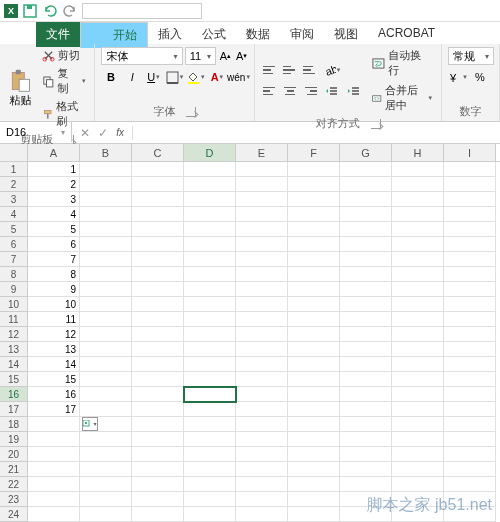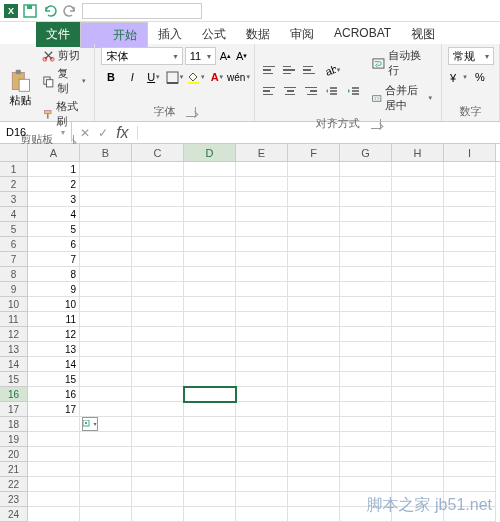--- a/index.html
+++ b/index.html
@@ -4,21 +4,21 @@
 <style>
 * { box-sizing: border-box; margin: 0; padding: 0; font-family: "Microsoft YaHei", sans-serif; font-size: 11px; }
 body { background: #fff; width: 500px; height: 522px; overflow: hidden; position: relative; }
 .titlebar { height: 22px; background: #fff; border-bottom: 1px solid #ddd; display: flex; align-items: center; padding: 0 4px; gap: 4px; }
 .titlebar .app-icon { width: 14px; height: 14px; background: #217346; color: #fff; font-size: 9px; display: flex; align-items: center; justify-content: center; font-weight: bold; }
 .qat-btn { width: 16px; height: 16px; display: flex; align-items: center; justify-content: center; color: #666; cursor: pointer; }
 .qat-input { width: 120px; height: 16px; border: 1px solid #ccc; padding: 0 4px; font-size: 10px; }
 .tabs { height: 22px; background: #fff; display: flex; align-items: flex-start; margin-left: 36px; }
 .tab { padding: 4px 10px; font-size: 12px; color: #333; cursor: pointer; }
 .tab.file { background: #217346; color: #fff; }
-.tab.active { background: #c4b5fd; border: 1px solid #ccc; border-bottom: none; color: #217346; padding-left: 32px; }
+.tab.active { background: #7dd3fc; border: 1px solid #ccc; border-bottom: none; color: #217346; padding-left: 32px; }
 .ribbon { height: 78px; background: #f3f3f3; border-bottom: 1px solid #ccc; display: flex; }
 .group { border-right: 1px solid #ddd; padding: 3px 6px 0 6px; display: flex; flex-direction: column; justify-content: space-between; }
 .group-label { text-align: center; font-size: 10px; color: #666; padding: 2px 0; display: flex; align-items: center; justify-content: center; gap: 11px; }
 .group-body { flex: 1; display: flex; gap: 4px; }
 .paste-big { display: flex; flex-direction: column; align-items: center; justify-content: center; width: 32px; cursor: pointer; }
 .paste-big svg { width: 22px; height: 24px; }
 .vstack { display: flex; flex-direction: column; gap: 1px; justify-content: center; }
 .hstack { display: flex; gap: 2px; align-items: center; }
 .small-btn { display: flex; align-items: center; gap: 3px; padding: 1px 3px; cursor: pointer; font-size: 11px; color: #333; }
 .small-btn svg { width: 13px; height: 13px; }
@@ -31,21 +31,21 @@
 .align-btn { width: 18px; height: 14px; display: flex; flex-direction: column; justify-content: center; gap: 2px; cursor: pointer; padding: 0 2px; }
 .align-btn .bar { height: 1.5px; background: #666; }
 .dlauncher { width: 10px; height: 10px; border: 1px solid #999; border-top: none; border-left: none; position: relative; cursor: pointer; }
 .dlauncher::after { content: ''; position: absolute; right: -1px; bottom: -1px; width: 4px; height: 4px; border-right: 1px solid #999; border-bottom: 1px solid #999; transform: rotate(-45deg) translate(1px,1px); }
 .namebox-row { height: 22px; border-bottom: 1px solid #ccc; display: flex; }
 .namebox { width: 72px; height: 20px; border-right: 1px solid #ccc; padding: 0 6px; display: flex; align-items: center; justify-content: space-between; font-size: 11px; cursor: text; }
 .namebox .dd { font-size: 8px; color: #999; }
 .fx-area { display: flex; align-items: center; gap: 8px; padding: 0 8px; height: 100%; }
 .fx-area .cancel { color: #999; font-size: 12px; cursor: pointer; }
 .fx-area .confirm { color: #999; font-size: 12px; cursor: pointer; }
-.fx-area .fx { font-style: italic; font-size: 16px; color: #555; cursor: pointer; }
+.fx-area .fx { font-style: italic; font-size: 10px; color: #555; cursor: pointer; }
 .fx-area .sep { width: 1px; height: 14px; background: #ddd; }
 .grid-area { position: relative; overflow: hidden; height: 378px; }
 .col-headers { display: flex; height: 18px; border-bottom: 1px solid #ccc; }
 .corner { width: 28px; border-right: 1px solid #ccc; background: #f0f0f0; cursor: pointer; }
 .col-h { width: 52px; text-align: center; font-size: 11px; color: #555; border-right: 1px solid #ccc; background: #f0f0f0; line-height: 18px; cursor: pointer; }
 .rows { overflow: hidden; }
 .row { display: flex; height: 15px; }
 .row-h { width: 28px; text-align: center; font-size: 10px; color: #555; border-right: 1px solid #ccc; border-bottom: 1px solid #ccc; background: #f0f0f0; line-height: 15px; cursor: pointer; }
 .row-h.sel { background: #d5e4d5; color: #217346; }
 .col-h.sel { background: #d5e4d5; color: #217346; }
@@ -81,22 +81,22 @@
   <input class="qat-input" placeholder="" style="">
 </div>
 
 <div class="tabs">
   <div class="tab file">文件</div>
   <div class="tab active">开始</div>
   <div class="tab">插入</div>
   <div class="tab">公式</div>
   <div class="tab">数据</div>
   <div class="tab">审阅</div>
+  <div class="tab">视图</div>
   <div class="tab">ACROBAT</div>
-  <div class="tab">视图</div>
 </div>
 
 <div class="ribbon">
 
   <div class="group">
     <div class="group-body">
       <div class="paste-big">
         <svg viewBox="0 0 24 28">
             <rect x="3" y="4" width="14" height="20" fill="#d9b36b" stroke="#b88"></rect>
             <rect x="7" y="1" width="6" height="5" rx="1" fill="#888"></rect>

